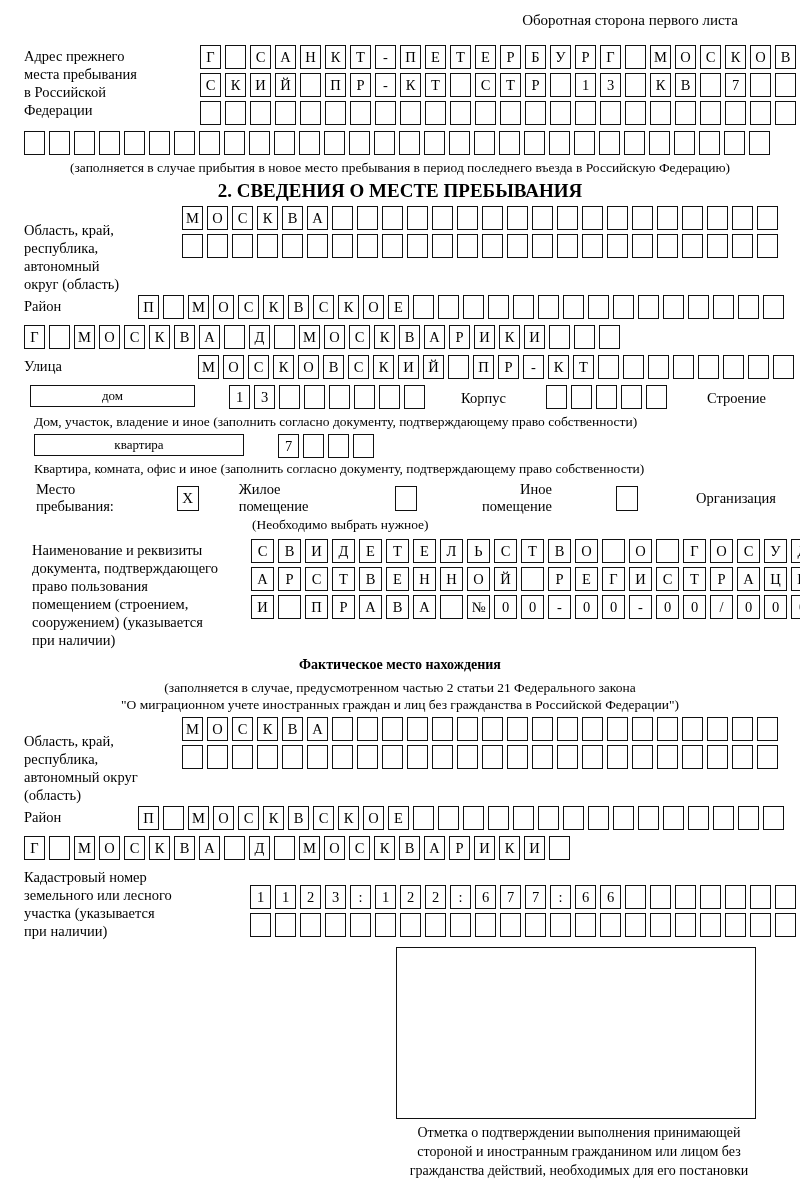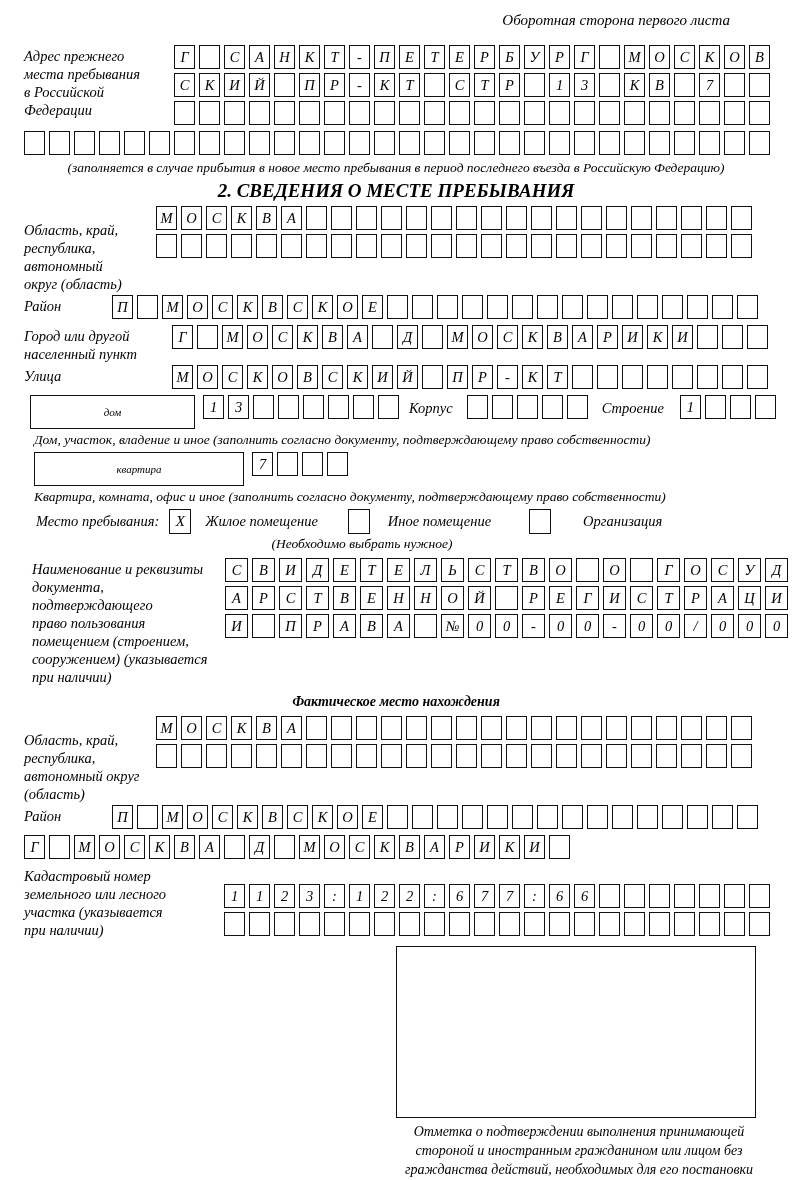--- a/index.html
+++ b/index.html
@@ -1,47 +1,47 @@
 <!DOCTYPE html>
 <html><head>
 <meta charset="utf-8">
 <style>
   html,body{margin:0;padding:0;background:#ffffff;}
   body{width:800px;height:1180px;overflow:hidden;font-family:"Liberation Serif","DejaVu Serif",serif;color:#000;}
-  .sheet{box-sizing:border-box;width:800px;height:1180px;padding:12px 32px 0 24px;position:relative;font-style:italic;}
+  .sheet{box-sizing:border-box;width:800px;height:1180px;padding:12px 24px 0 24px;position:relative;}
   .header-note{text-align:right;font-size:15px;padding-right:38px;margin-bottom:16px;}
-  .frow{display:flex;align-items:flex-start;margin-bottom:2px;}
+  .frow{display:flex;align-items:flex-start;margin-bottom:2px;gap:26px;}
   .label{font-size:14.5px;line-height:18px;white-space:pre-line;flex:0 0 auto;padding-top:2px;}
   .w150{width:150px;}
   .w132{width:132px;margin-top:13px;}
   .w88{width:88px;}
   .w148{width:148px;}
   .w193{width:193px;margin-left:8px;}
   .w200{width:200px;}
   .rows{display:flex;flex-direction:column;}
   .cells{display:flex;gap:4px;margin-bottom:4px;}
   .cell{box-sizing:border-box;flex:0 0 auto;width:21px;height:24px;border:1.6px solid #111;
         display:flex;align-items:center;justify-content:center;font-size:14.5px;line-height:1;}
   .wide .cell{width:23px;}
   .caption{font-size:13.5px;line-height:17px;margin:0 0 4px 10px;white-space:pre-line;}
   .caption.center{text-align:center;margin:0 0 4px 0;}
   .sec-title{font-size:19px;font-weight:bold;text-align:center;margin:2px 0 4px 0;}
   .sub-title{font-size:14px;font-weight:bold;text-align:center;margin:8px 0 6px 0;}
-  .widebox{box-sizing:border-box;height:34px;border:1.7px solid #111;display:flex;align-items:center;
-           justify-content:center;font-size:11px;flex:0 0 auto;}
+  .widebox{box-sizing:border-box;height:22px;border:1.7px solid #111;display:flex;align-items:center;
+           justify-content:center;font-size:13px;flex:0 0 auto;}
   .wb165{width:165px;margin-left:6px;}
   .wb210{width:210px;margin-left:10px;}
   .inline-label{font-size:14.5px;line-height:26px;flex:0 0 auto;}
   .house-row{margin-top:2px;}
   .house-row .cells,.apt-row .cells{margin-left:8px;margin-bottom:0;}
   .stay-row{align-items:center;margin:4px 0 2px 12px;}
   .stay-row .txt{font-size:14.5px;}
   .checkbox{box-sizing:border-box;width:22px;height:25px;border:1.6px solid #111;display:inline-flex;
             align-items:center;justify-content:center;font-size:15px;flex:0 0 auto;}
-  .note{font-size:13.5px;margin:0 0 6px 228px;width:220px;text-align:center;}
+  .note{font-size:13.5px;margin:0 0 6px 228px;width:220px;}
   .cad-rows{margin-top:19px;}
   .confirm-box{box-sizing:border-box;width:360px;height:172px;border:1.8px solid #111;margin:6px 0 4px 372px;}
   .confirm-caption{width:430px;margin-left:340px;text-align:center;font-size:14px;line-height:19px;white-space:pre-line;}
   .mb6{margin-bottom:6px;}
 </style>
 </head>
 <body>
 
 <div class="sheet">
 
@@ -256,22 +256,20 @@
         <span class="cell"></span>
         <span class="cell"></span>
         <span class="cell"></span>
         <span class="cell"></span>
         <span class="cell"></span>
         <span class="cell"></span>
       </div>
   </div>
 
   <div class="frow">
-    <div class="label w148">Город или другой
-населенный пункт</div>
     <div class="cells">
         <span class="cell">Г</span>
         <span class="cell"></span>
         <span class="cell">М</span>
         <span class="cell">О</span>
         <span class="cell">С</span>
         <span class="cell">К</span>
         <span class="cell">В</span>
         <span class="cell">А</span>
         <span class="cell"></span>
@@ -449,20 +447,22 @@
           <span class="cell">0</span>
           <span class="cell">/</span>
           <span class="cell">0</span>
           <span class="cell">0</span>
           <span class="cell">0</span>
         </div>
     </div>
   </div>
 
   <div class="sub-title">Фактическое место нахождения</div>
+  <div class="caption center mb6">(заполняется в случае, предусмотренном частью 2 статьи 21 Федерального закона
+"О миграционном учете иностранных граждан и лиц без гражданства в Российской Федерации")</div>
 
   <div class="frow">
     <div class="label w132">Область, край,
 республика,
 автономный округ
 (область)</div>
     <div class="rows">
       <div class="cells">
           <span class="cell">М</span>
           <span class="cell">О</span>

